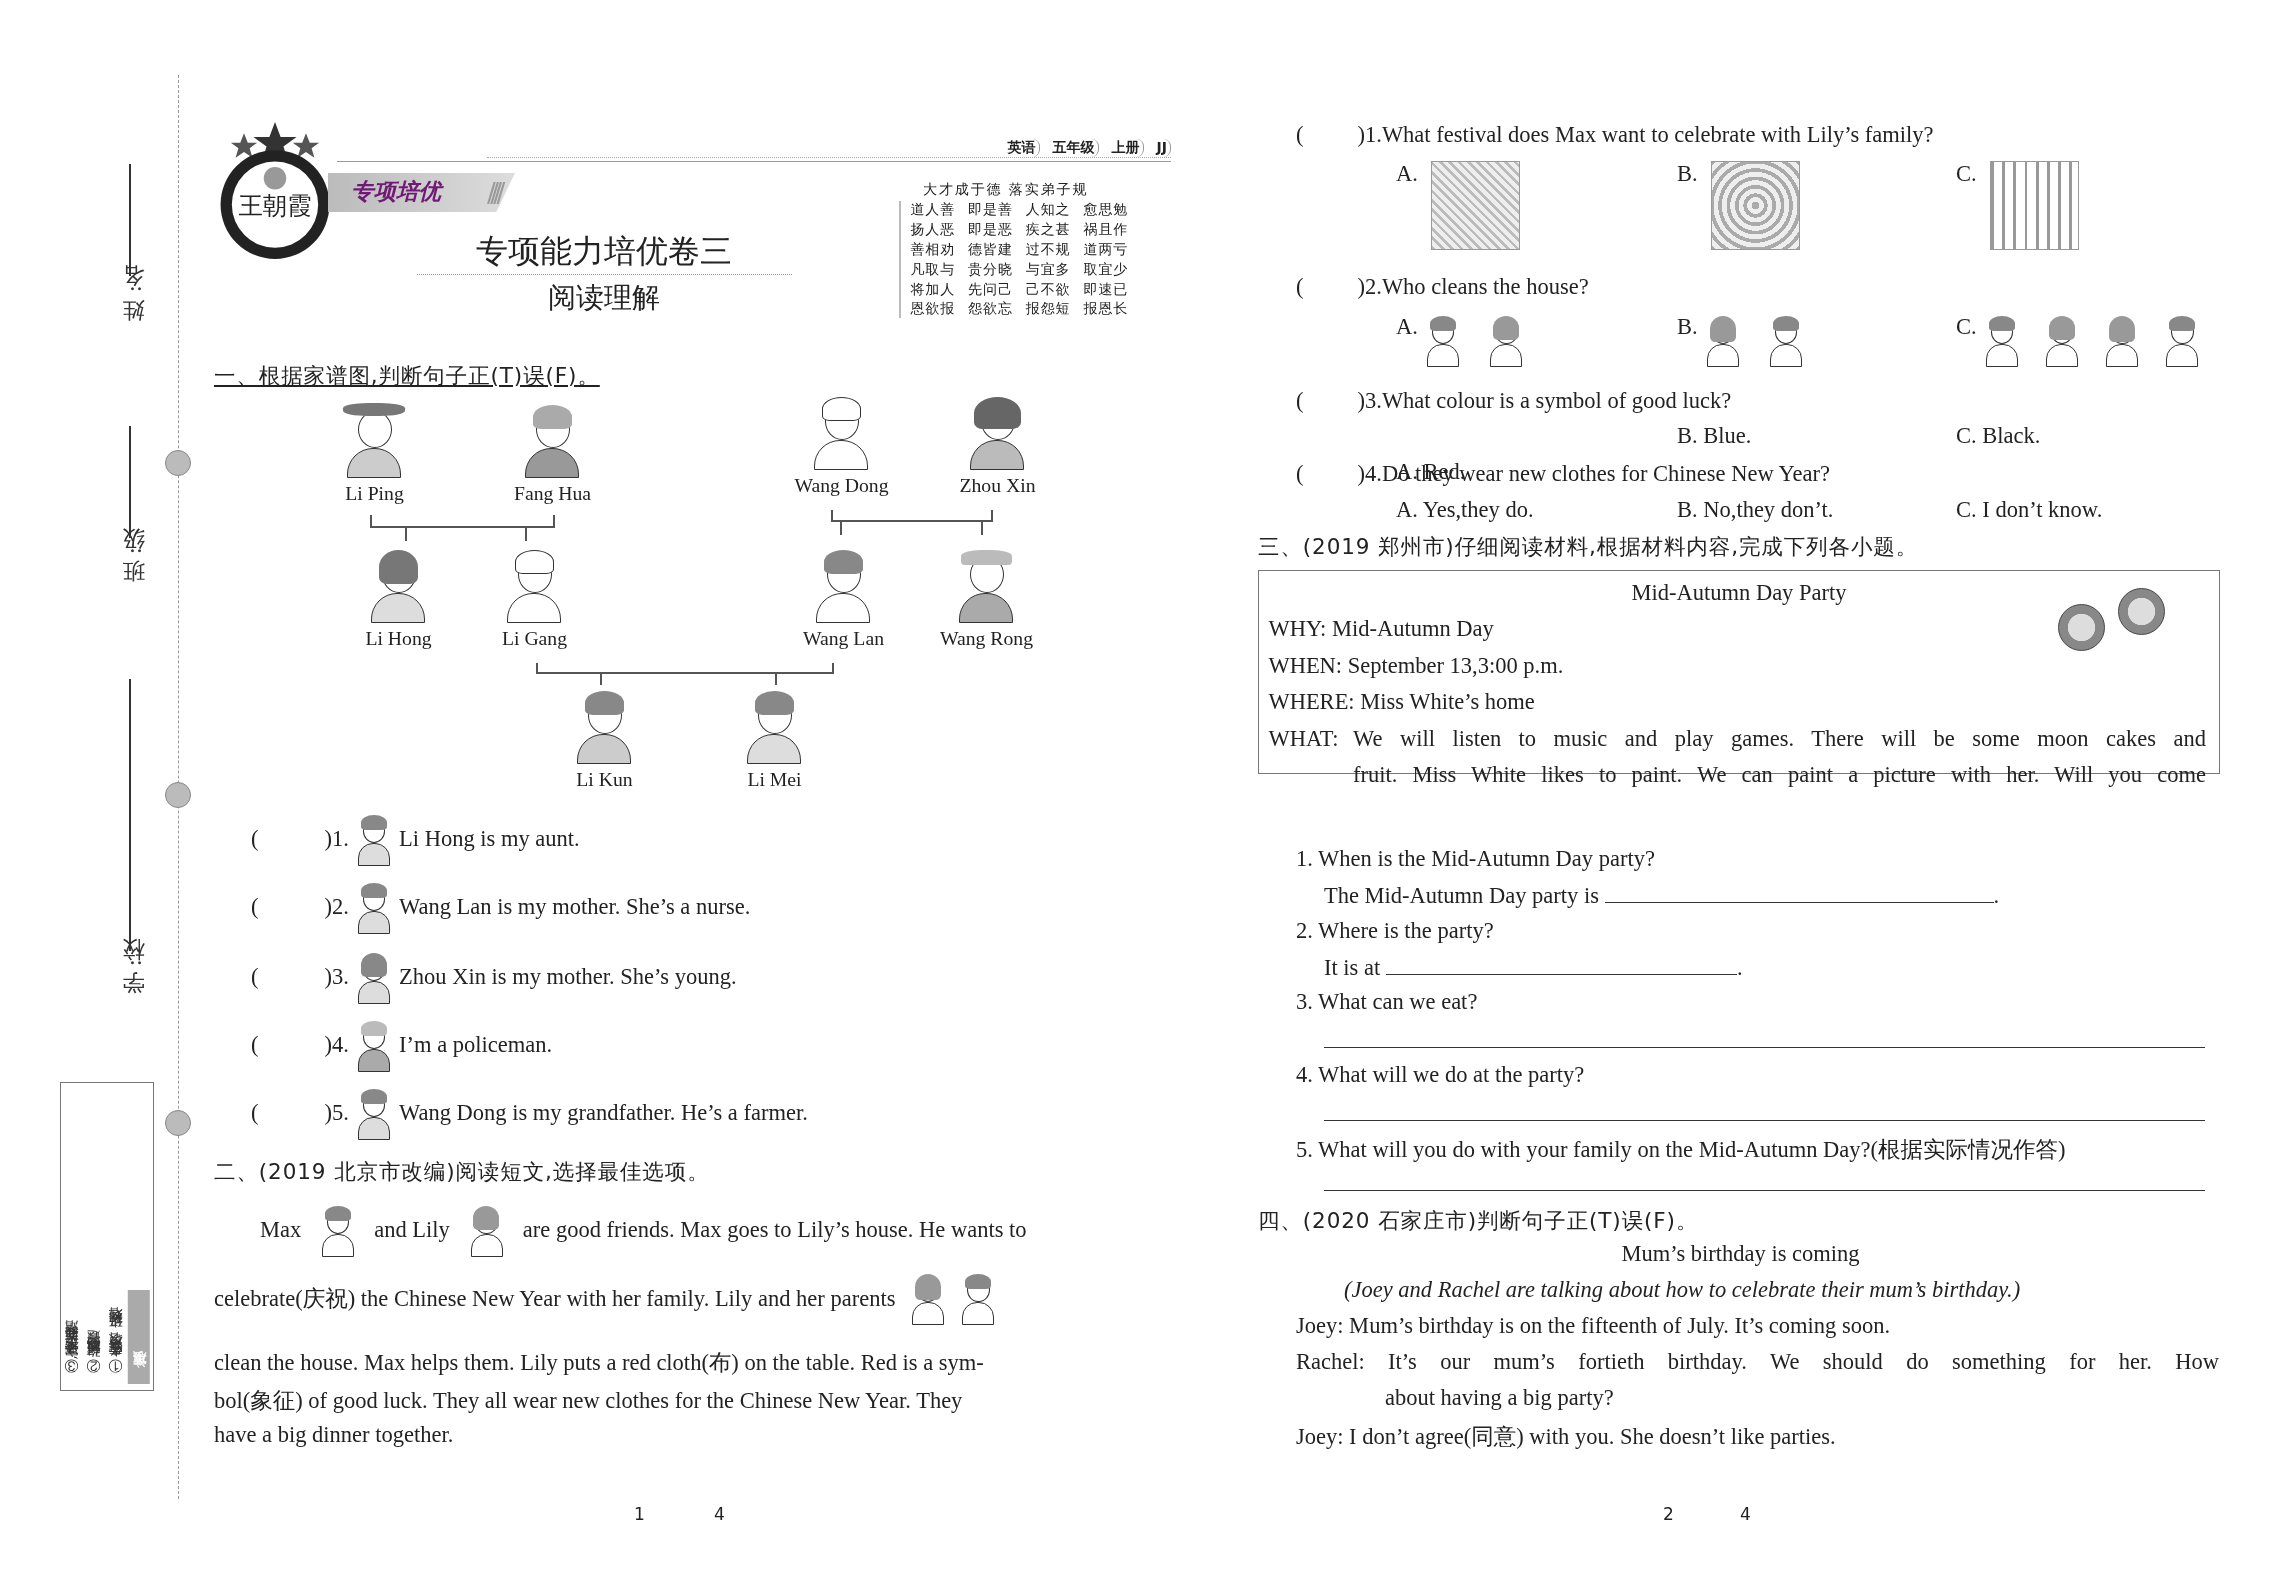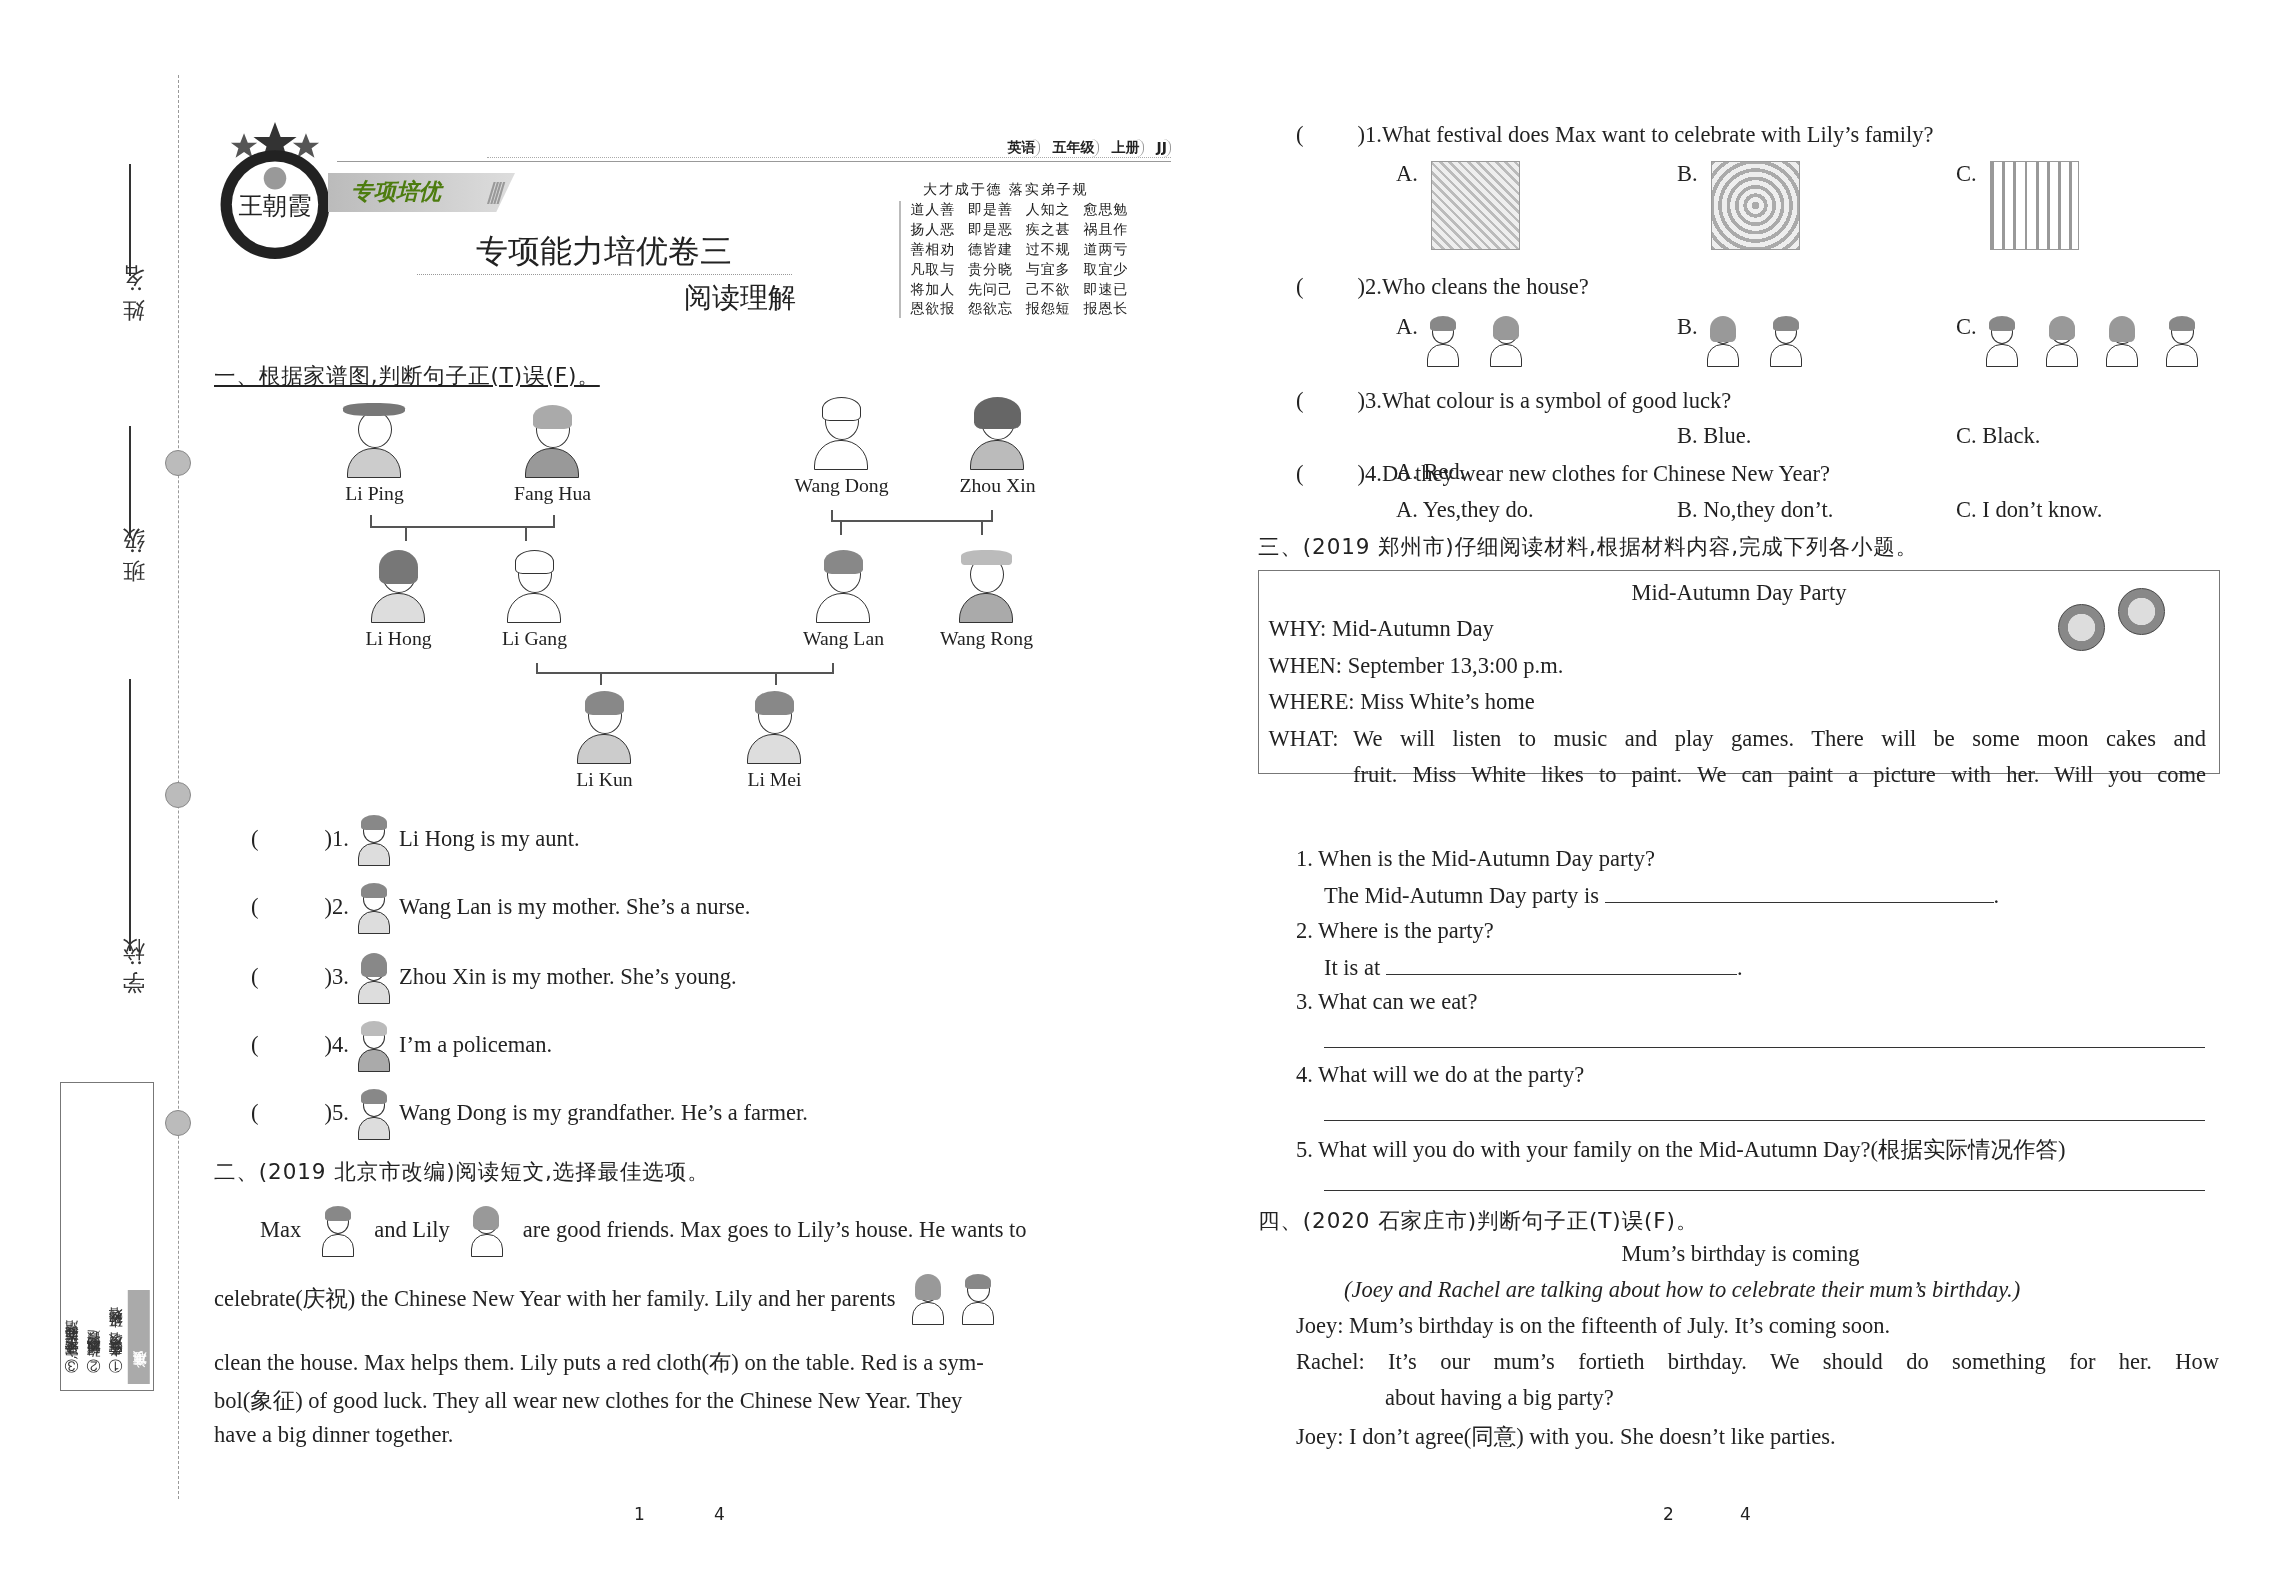--- a/index.html
+++ b/index.html
@@ -14,29 +14,29 @@
   .bind-label { position: absolute; writing-mode: vertical-rl; transform: rotate(180deg); font-family: "DejaVu Serif", serif; font-size: 22.5px; letter-spacing: 13px; color: #333; }
   .bind-line { position: absolute; left: 129px; width: 1.9px; background: #333; }
   .seal { position: absolute; left: 165px; width: 26px; height: 26px; border-radius: 50%; background: #bbb; border: 1.9px solid #888; }
   .notice { position: absolute; left: 60px; top: 1082px; width: 94px; height: 309px; border: 1.9px solid #777; padding: 5.6px 3.7px; display: flex; flex-direction: row-reverse; gap: 3.7px; }
   .notice .col { writing-mode: vertical-rl; transform: rotate(180deg); font-family: "DejaVu Serif", serif; font-size: 14px; letter-spacing: 1.9px; color: #333; }
   .notice .title-col { background: #aaa; color: #fff; padding: 3.7px 1.9px; height: 94px; align-self: flex-end; }
 
   
   .logo { position: absolute; left: 214px; top: 120px; width: 122px; height: 141px; }
   .banner { position: absolute; left: 328px; top: 173px; width: 187px; height: 39px; background: linear-gradient(90deg,#bbb,#ddd); clip-path: polygon(0 0,100% 0,90% 100%,0 100%); }
-  .banner-text { position: absolute; left: 351px; top: 176px; font-family: "DejaVu Sans", sans-serif; font-style: italic; font-weight: bold; font-size: 22.5px; color: #4d7c0f; text-align: center; }
+  .banner-text { position: absolute; left: 351px; top: 176px; font-family: "DejaVu Sans", sans-serif; font-style: italic; font-weight: bold; font-size: 22.5px; color: #701a75; text-align: center; }
   .banner-slash { position: absolute; left: 487px; top: 178px; font-family: "DejaVu Sans", sans-serif; font-size: 26px; color: #999; letter-spacing: -5.6px; }
   .header-rule { position: absolute; left: 337px; top: 161px; width: 834px; border-top: 1.9px solid #999; }
   .header-rule-dot { position: absolute; left: 487px; top: 157px; width: 684px; border-top: 0.9px dotted #aaa; }
   .subject-tags { position: absolute; right: 1124px; top: 139px; display: flex; gap: 13px; font-family: "DejaVu Sans", sans-serif; font-size: 14px; font-weight: bold; }
   .subject-tags span { border-right: 1.9px solid #999; border-radius: 0 7.5px 7.5px 0; padding-right: 3px; }
   .main-title { position: absolute; left: 412px; top: 230px; width: 384px; text-align: center; font-family: "DejaVu Serif", serif; font-size: 32px; color: #222; }
   .title-rule { position: absolute; left: 417px; top: 274px; width: 375px; border-top: 0.9px dotted #999; }
-  .sub-title { position: absolute; left: 412px; top: 279px; width: 384px; text-align: right; font-family: "DejaVu Sans", sans-serif; font-size: 28px; color: #222; }
+  .sub-title { position: absolute; left: 412px; top: 279px; width: 384px; text-align: center; font-family: "DejaVu Sans", sans-serif; font-size: 28px; color: #222; }
   .motto { position: absolute; left: 923px; top: 181px; font-family: "DejaVu Serif", serif; font-size: 14px; letter-spacing: 1.9px; }
   .poem { position: absolute; left: 899px; top: 201px; border-left: 2.8px solid #bbb; padding-left: 9.4px; display: grid; grid-template-columns: repeat(4, auto); column-gap: 13px; row-gap: 1.9px; font-family: "DejaVu Serif", serif; font-size: 14px; letter-spacing: 0.9px; }
 
   
   .person { position: absolute; width: 103px; text-align: center; }
   .avatar { width: 66px; height: 75px; margin: 0 auto; position: relative; }
   .avatar .head { position: absolute; left: 16px; top: 7.5px; width: 34px; height: 37px; border-radius: 50%; border: 1.9px solid #333; background: #fff; }
   .avatar .hair { position: absolute; left: 13px; top: 1.9px; width: 39px; height: 24px; border-radius: 50% 50% 20% 20%; background: #888; }
   .avatar .body { position: absolute; left: 5.6px; top: 45px; width: 54px; height: 30px; border-radius: 26px 26px 0 0; border: 1.9px solid #333; background: #ccc; }
   .person-name { font-size: 19.7px; margin-top: 3.7px; white-space: nowrap; }

